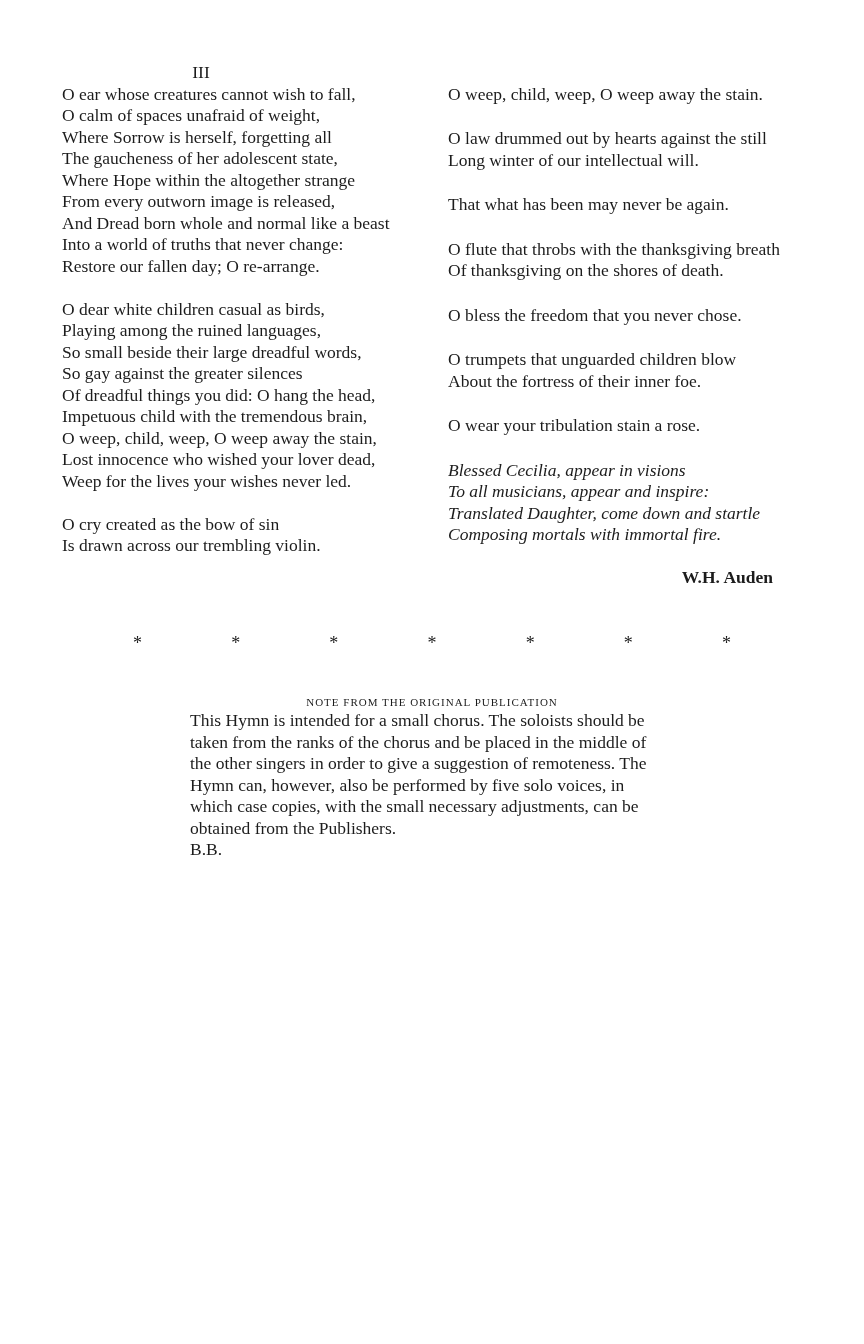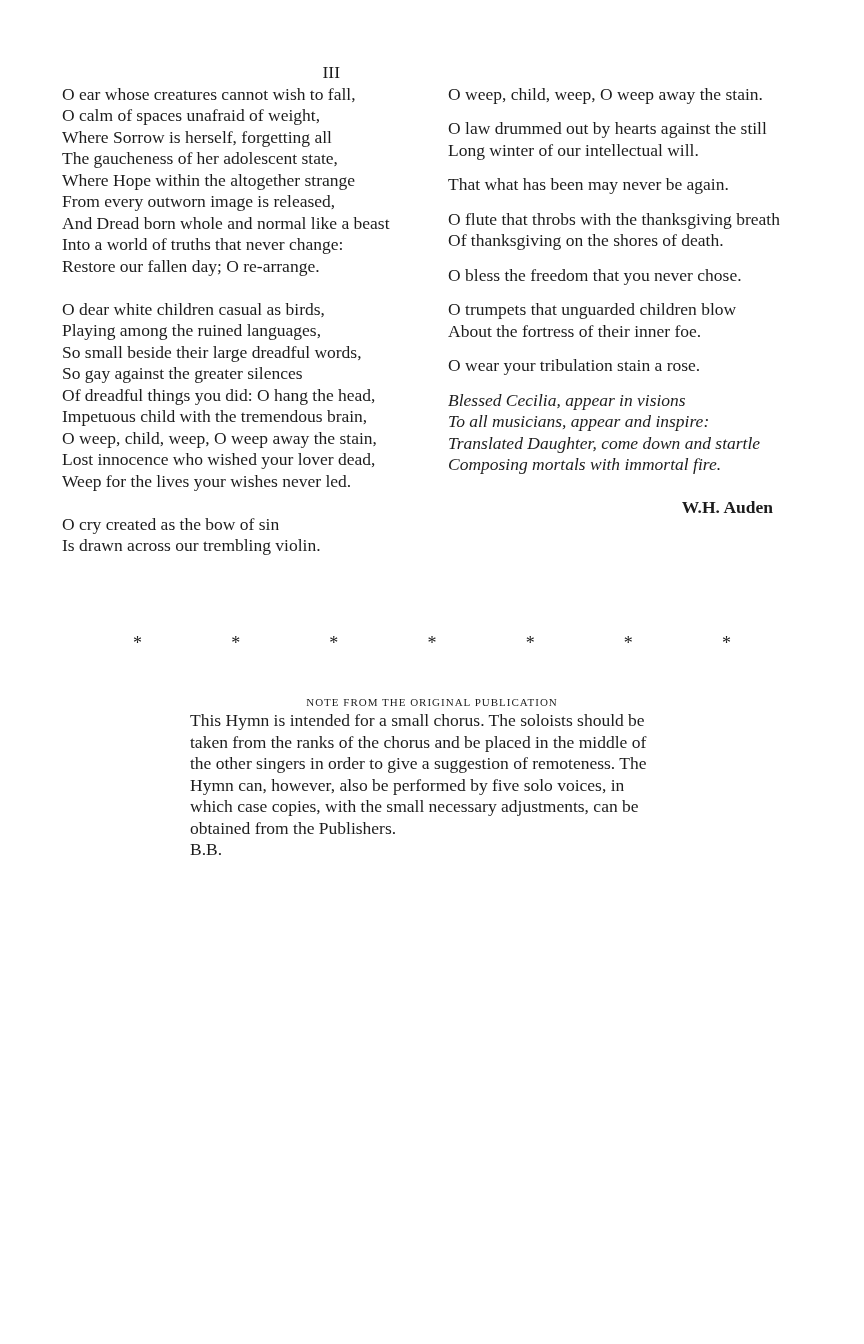--- a/index.html
+++ b/index.html
@@ -18,26 +18,26 @@
     line-height: 21.5px;
     overflow: hidden;
   }
   .col {
     position: absolute;
   }
   .col-left  { left: 62px;  top: 62px;   width: 372px; }
   .col-right { left: 448px; top: 83.5px; width: 372px; }
   .poem-title {
     width: 278px;
-    text-align: right;
+    text-align: center;
     white-space: nowrap;
     font-family: Liberation Serif, serif;
   }
   .stanza + .stanza { margin-top: 21.5px; }
-  .group  + .group  { margin-top: 13px; }
+  .group  + .group  { margin-top: 23px; }
   .line { white-space: nowrap; }
   .group.italic .line { font-style: italic; }
   .attribution {
     margin-top: 21.5px;
     width: 325px;
     text-align: right;
     white-space: nowrap;
     font-weight: bold;
   }
   .asterisk-row {

